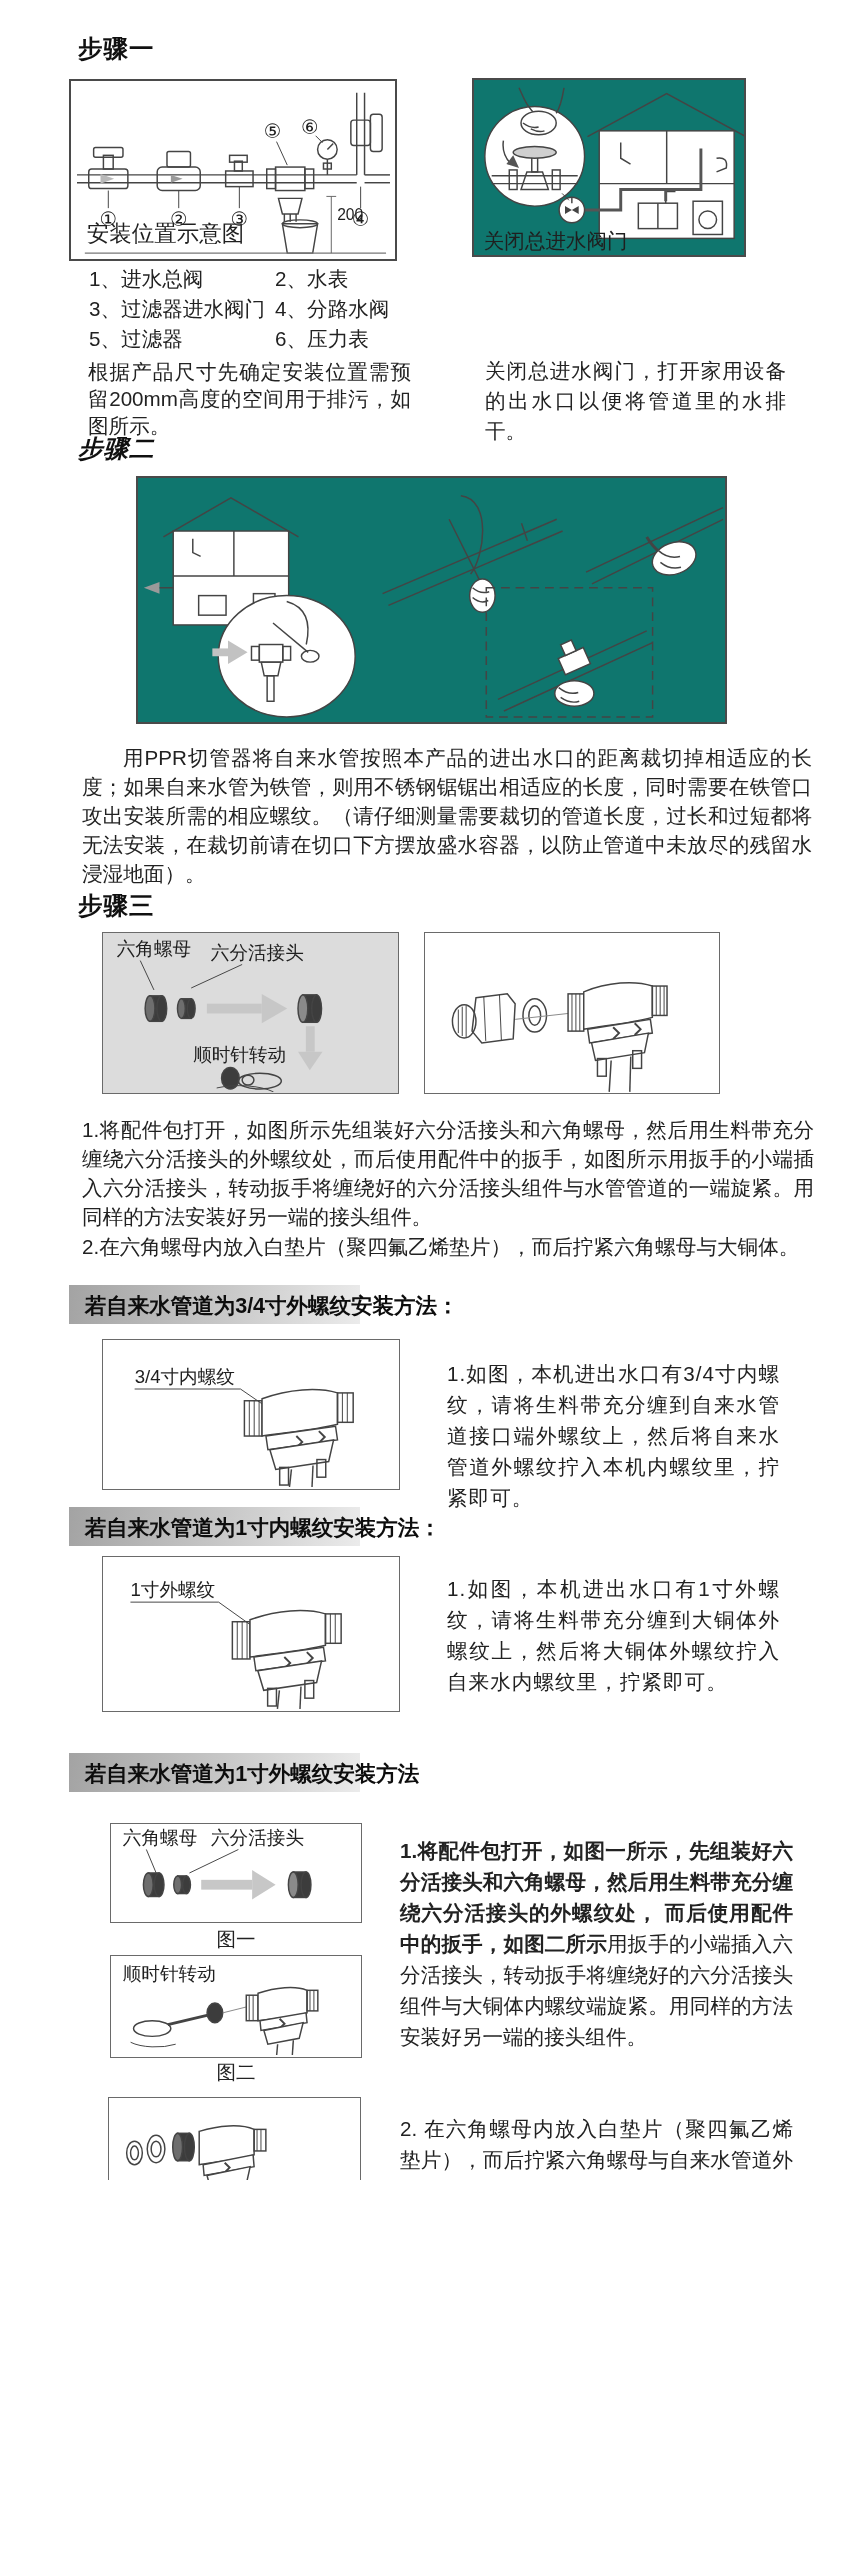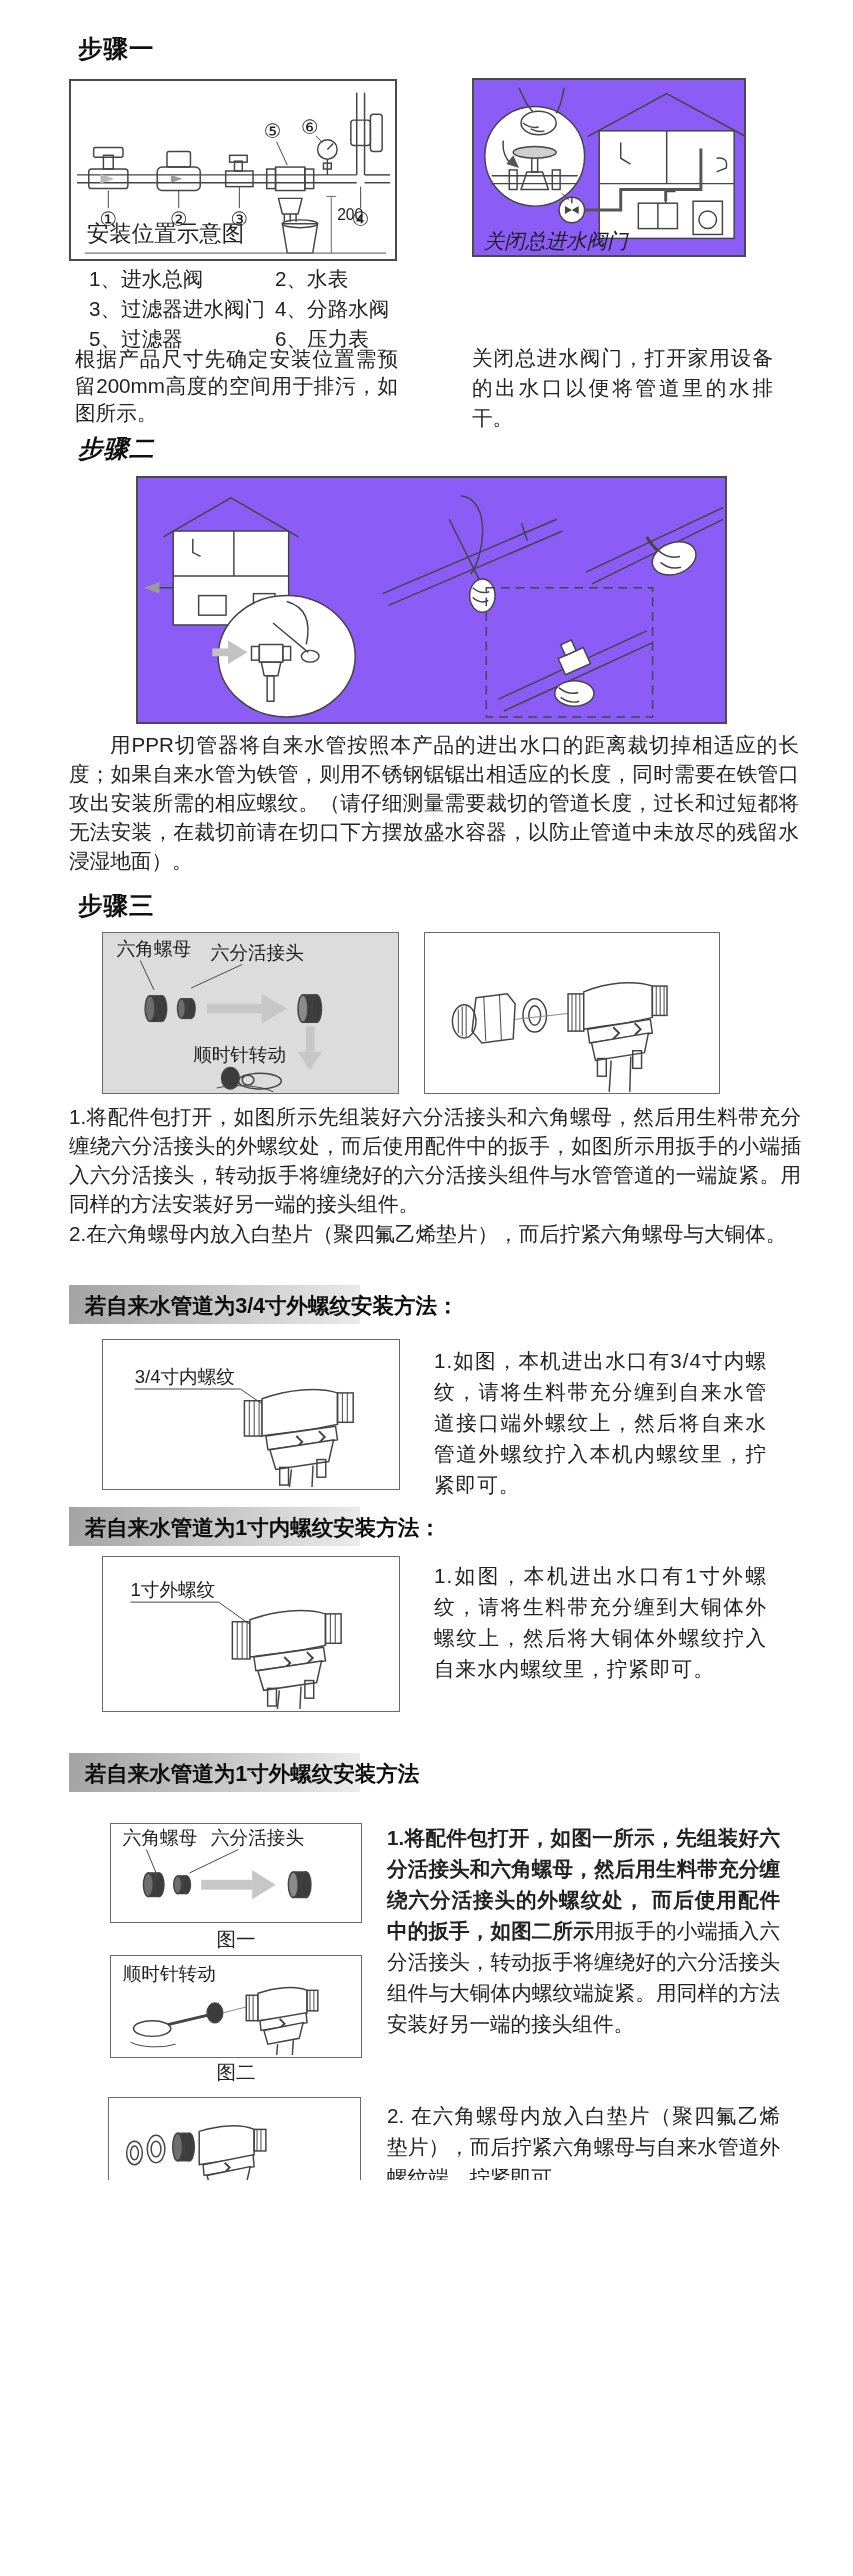--- a/index.html
+++ b/index.html
@@ -4,23 +4,23 @@
 <style>
   html,body { margin:0; padding:0; background:#ffffff; }
   .page {
     position:relative; width:853px; height:2180px; background:#ffffff;
     font-family:"Liberation Sans","DejaVu Sans",sans-serif; color:#1f1f1f;
     overflow:hidden;
   }
   .step-title { position:absolute; font-size:24.5px; font-weight:bold; color:#101010; letter-spacing:1px; }
   .figbox { position:absolute; border:2px solid #4a4a4a; background:#ffffff; box-sizing:border-box; }
   .figbox.thin { border-width:1px; border-color:#6a6a6a; }
-  .figbox.gray { background:#8b5cf6;font-style:italic; }
+  .figbox.gray { background:#0f766e; }
   .figbox.gray3 { background:#dcdcdc; }
-  .body-text { position:absolute; font-size:20.6px; line-height:29px; color:#222; margin:0; text-align:justify; }
+  .body-text { position:absolute; font-size:20.6px; line-height:29px; color:#222; margin:13px; text-align:justify; }
   .legend { position:absolute; display:grid; grid-template-columns:186px auto; font-size:20.6px; line-height:30px; color:#222; }
   .band { position:absolute; height:39px; }
   .band .band-bg { position:absolute; left:0; top:0; width:291px; height:39px;
     background:linear-gradient(100deg,#a3a3a3 0%,#c9c9c9 55%,#ebebeb 100%); }
   .band .band-txt { position:absolute; left:15.7px; top:5.9px; font-size:21.5px; font-weight:bold; white-space:nowrap; color:#0d0d0d; }
   .fig-caption { position:absolute; font-size:19.6px; color:#222; text-align:center; }
   .b { font-weight:bold; }
   svg { display:block; }
   svg text { fill:#1f1f1f; stroke:none; font-family:"Liberation Sans","DejaVu Sans",sans-serif; }
 </style>

